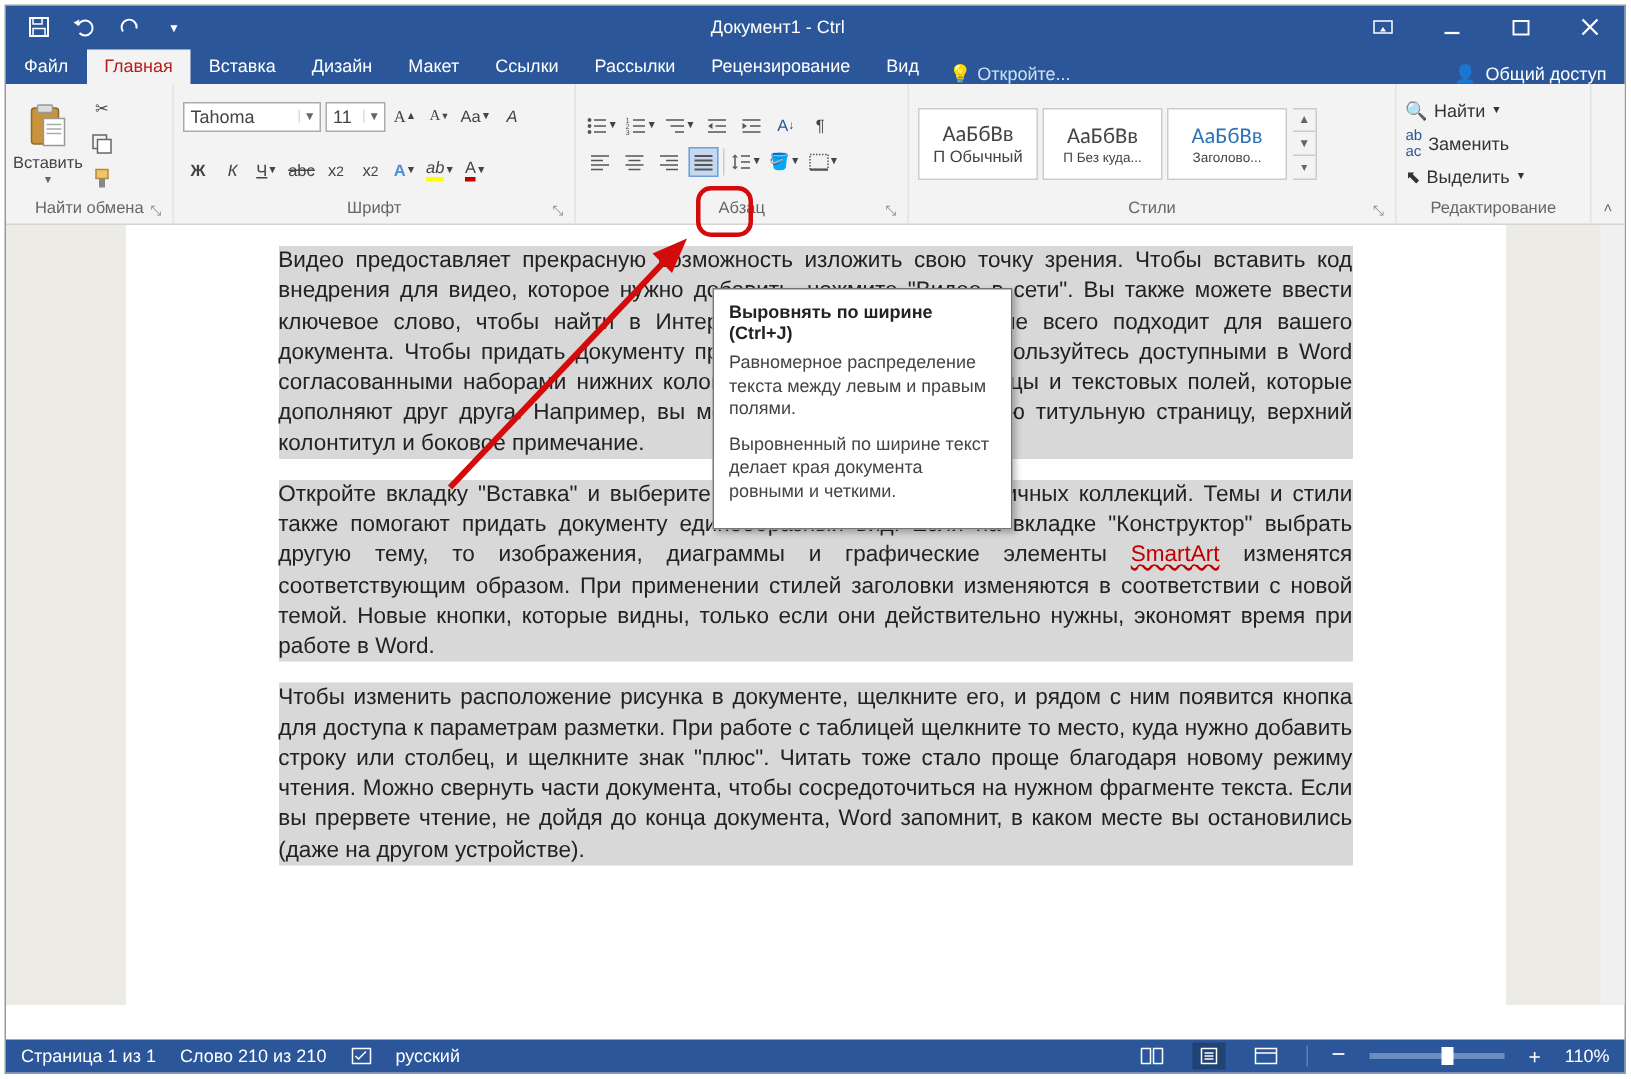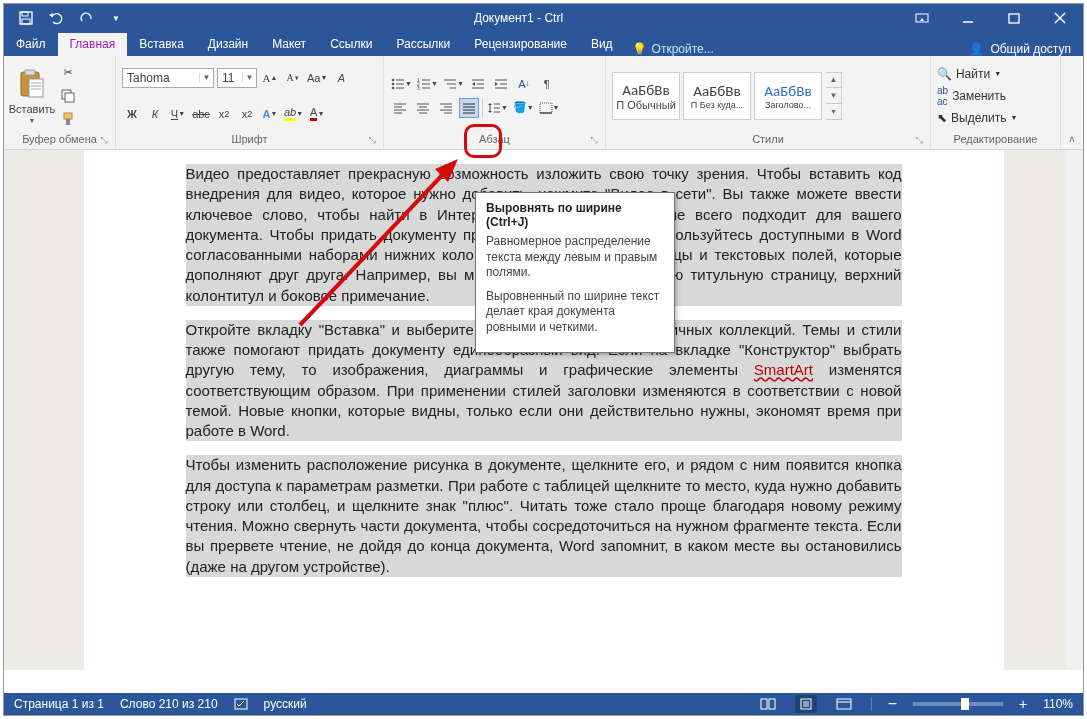--- a/index.html
+++ b/index.html
@@ -6,37 +6,37 @@
 body{background:#fff;width:1087px;height:719px;overflow:hidden;position:relative;}
 .window{width:1081px;height:713px;margin:3px;border:1px solid #999;background:#fff;display:flex;flex-direction:column;}
 .titlebar{height:28px;background:#2b579a;display:flex;align-items:center;color:#fff;font-size:12px;}
 .titlebar .qat{display:flex;align-items:center;gap:14px;padding:0 14px;}
 .titlebar .qat .tb-btn{width:16px;height:16px;display:flex;align-items:center;justify-content:center;color:#fff;}
 .titlebar .title{flex:1;text-align:center;}
 .titlebar .win-ctl{display:flex;}
 .titlebar .win-ctl .tb-btn{width:46px;height:28px;display:flex;align-items:center;justify-content:center;color:#fff;}
 .tabbar{height:24px;background:#2b579a;display:flex;align-items:flex-end;color:#fff;font-size:12px;}
 .tabbar .tab{padding:4px 12px 5px;cursor:pointer;}
-.tabbar .tab.active{background:#f3f3f3;color:#a21caf;text-align:right;}
+.tabbar .tab.active{background:#f3f3f3;color:#b91c1c;text-align:right;}
 .tabbar .tell{flex:1;display:flex;align-items:center;color:#cfe0f4;padding-left:8px;gap:4px;}
 .tabbar .share{display:flex;align-items:center;padding:0 12px;gap:6px;}
 .ribbon{height:94px;background:#f3f3f3;border-bottom:1px solid #d4d4d4;display:flex;font-size:11px;color:#444;}
 .group{border-right:1px solid #e1e1e1;display:flex;flex-direction:column;padding:2px 6px;}
 .group .body{flex:1;display:flex;align-items:center;gap:4px;}
 .group .label{text-align:center;font-size:11px;color:#666;padding-bottom:2px;position:relative;}
 .group .label .launcher{position:absolute;right:0;bottom:2px;width:10px;height:10px;font-size:9px;color:#888;}
 .vstack{display:flex;flex-direction:column;gap:3px;}
 .hstack{display:flex;align-items:center;gap:3px;}
 .btn{min-width:20px;height:20px;display:flex;align-items:center;justify-content:center;border:1px solid transparent;}
 .dd{display:flex;align-items:center;border:1px solid #ababab;background:#fff;height:20px;font-size:12px;}
 .dd .val{padding:0 4px;flex:1;}
 .dd .arr{width:14px;text-align:center;font-size:8px;color:#666;border-left:1px solid #ddd;}
 .big-paste{display:flex;flex-direction:column;align-items:center;width:44px;gap:2px;}
 .big-paste .ico{width:30px;height:34px;display:flex;align-items:center;justify-content:center;}
-.style-box{width:68px;height:48px;border:1px solid #ccc;background:#fff;display:flex;flex-direction:column;align-items:center;justify-content:center;font-size:10px;}
+.style-box{width:80px;height:48px;border:1px solid #ccc;background:#fff;display:flex;flex-direction:column;align-items:center;justify-content:center;font-size:10px;}
 .style-box .preview{font-size:15px;font-family:Calibri,sans-serif;}
 .style-box.heading .preview{color:#2e74b5;}
 .style-gallery{display:flex;gap:3px;}
 .style-more{width:16px;height:48px;border:1px solid #ccc;border-left:none;display:flex;flex-direction:column;}
 .style-more div{flex:1;display:flex;align-items:center;justify-content:center;font-size:8px;color:#666;}
 .style-more div+div{border-top:1px solid #ccc;}
 .edit-item{display:flex;align-items:center;gap:4px;height:18px;font-size:12px;color:#333;}
 .doc-area{flex:1;background:#ecebe6;overflow:hidden;position:relative;}
 .page{background:#fff;width:920px;margin:0 auto;padding:14px 0;min-height:600px;}
 .para{font-family:Tahoma,sans-serif;font-size:15px;line-height:1.35;text-align:justify;margin:0 0 14px 0;color:#222;background:#d8d8d8;}
@@ -160,21 +160,21 @@
               </svg>
             </div>
           <div class="btn">
               <svg width="14" height="14">
                 <rect x="3" y="1" width="8" height="6" fill="#f2c368" stroke="#b88b3a"></rect>
                 <rect x="5" y="7" width="4" height="6" fill="#888"></rect>
               </svg>
             </div>
         </div>
       </div>
-      <div class="label"><span>Буфер обмена</span><span class="launcher">⤡</span></div>
+      <div class="label"><span>Найти обмена</span><span class="launcher">⤡</span></div>
     </div>
 
     <div class="group" style="width:268px;">
       <div class="body">
           <div class="vstack" style="gap:16px;">
         <div class="hstack">
           <div class="dd" style="width:92px;">
                 <span class="val">Tahoma</span>
                 <span class="arr">▼</span>
               </div>

